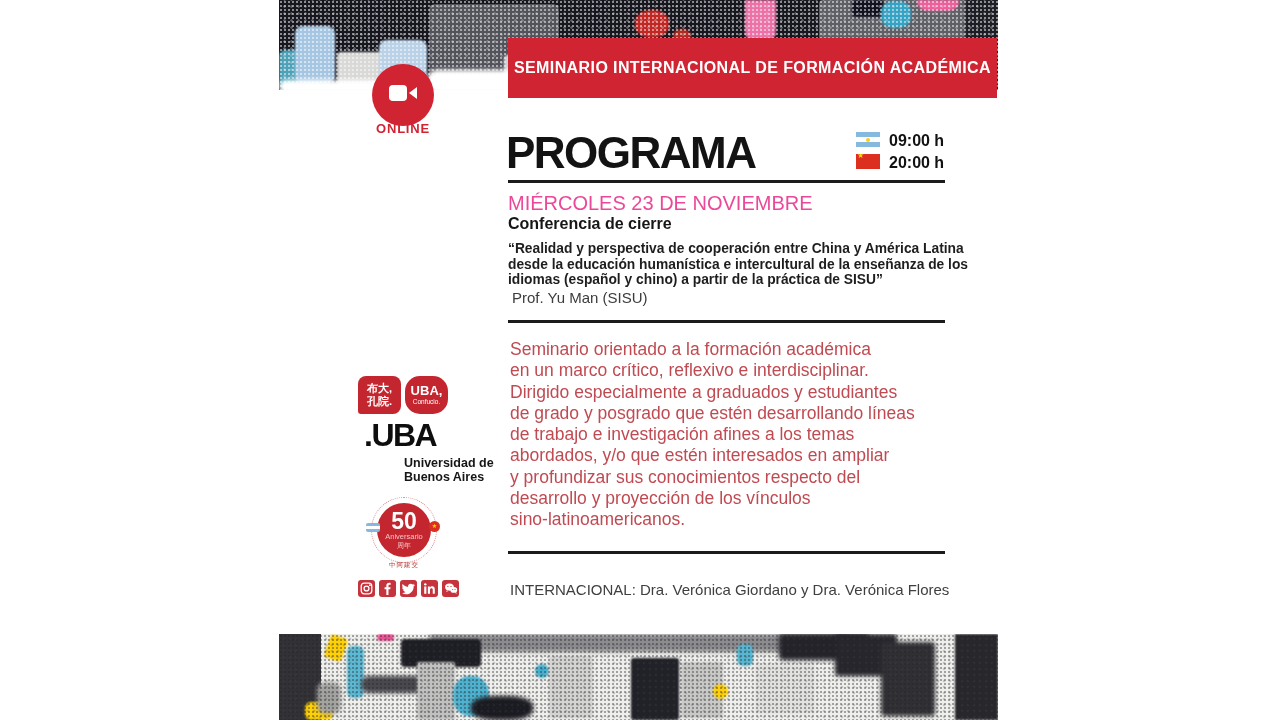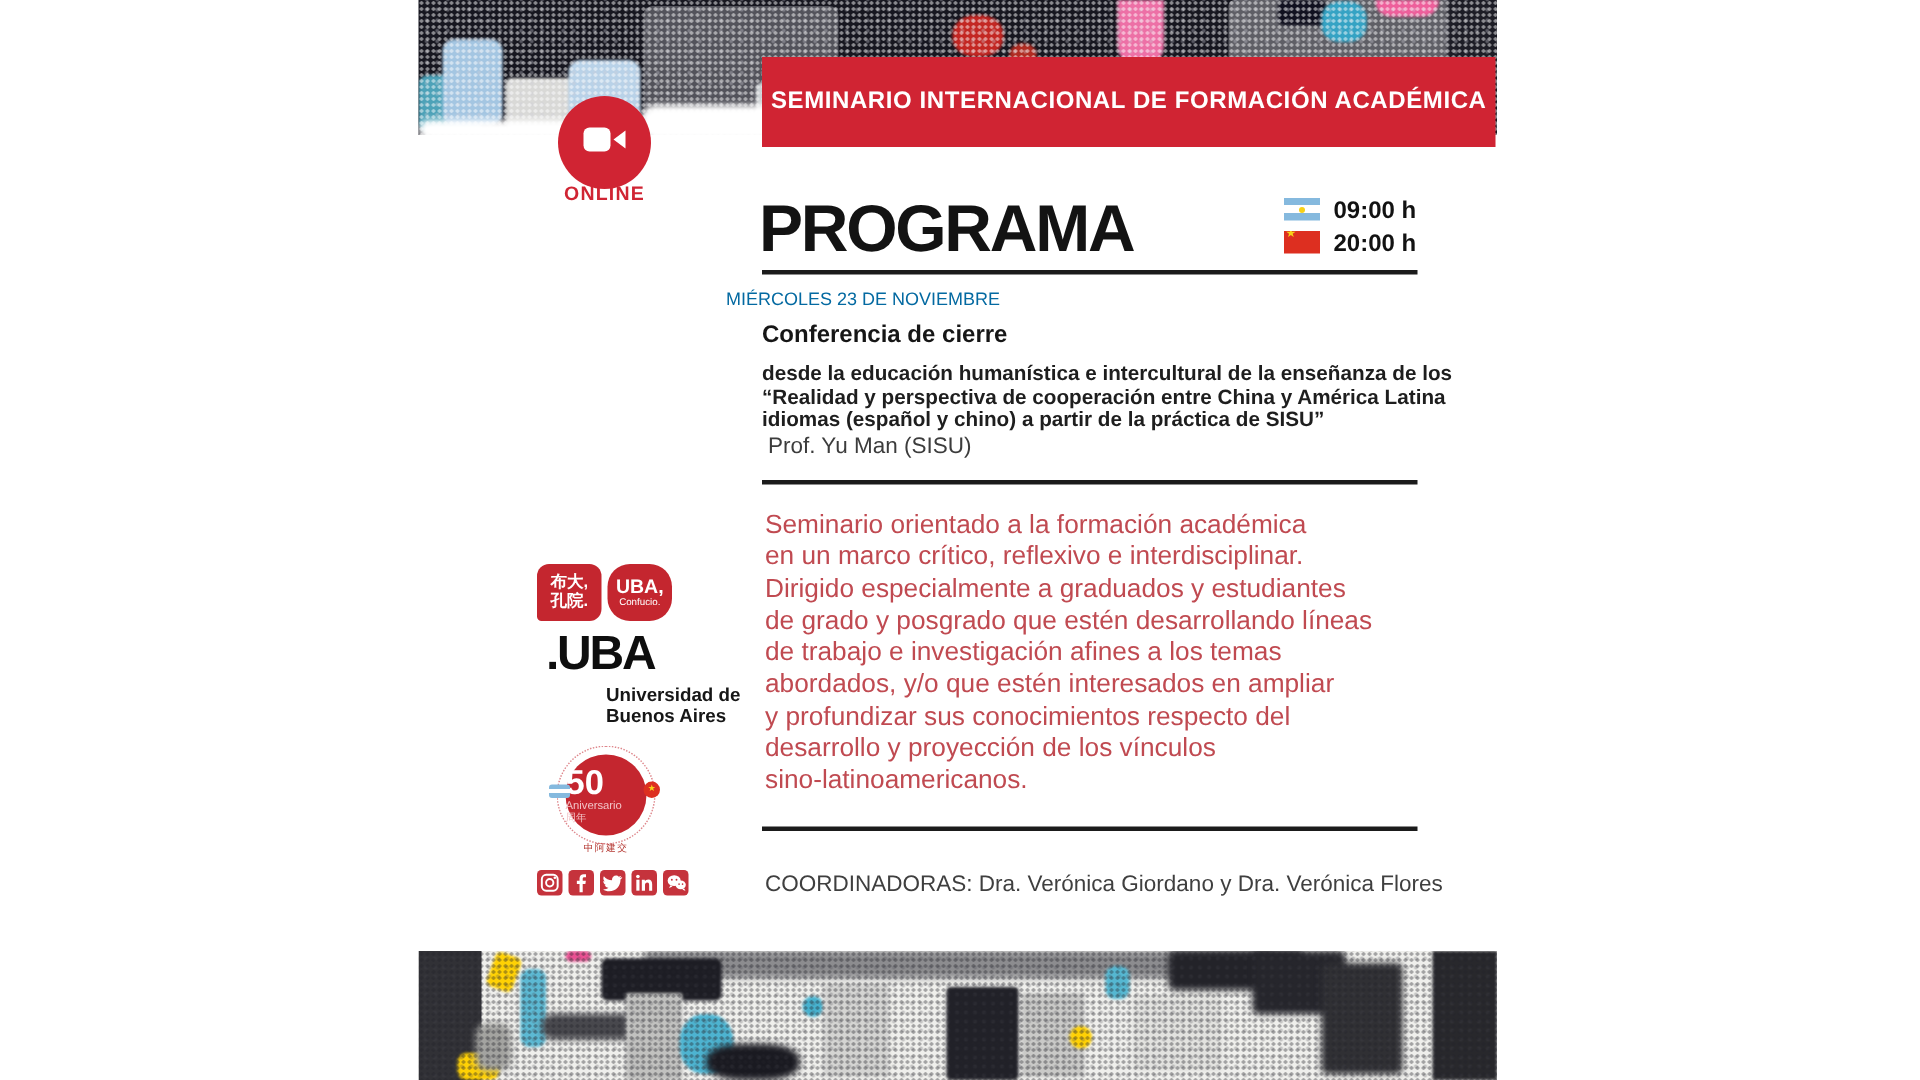--- a/index.html
+++ b/index.html
@@ -42,42 +42,42 @@
   .flag{width:24px;height:15px;margin-right:9px;position:relative;overflow:hidden;flex:0 0 auto;}
   .flag-ar{background:linear-gradient(180deg,var(--argentina-blue,#85b9de) 33%,#ffffff 33%,#ffffff 66%,var(--argentina-blue,#85b9de) 66%);}
   .flag-ar::after{content:"";position:absolute;left:10px;top:6px;width:4px;height:4px;border-radius:50%;background:var(--flag-yellow,#f7d117);}
   .flag-cn{background:var(--china-red,#dd2f20);}
   .flag-cn::after{content:"★";position:absolute;left:1px;top:-3px;font-size:8px;color:var(--flag-yellow,#f7d117);}
   .sched-time{font-size:16px;font-weight:bold;color:#121212;}
 
   .rule{height:3px;background:#1b1b1b;}
 
   
-  .date-line{left:484px;top:192px;font-size:12px;color:#0369a1;}
+  .date-line{left:508px;top:192px;font-size:20px;color:#ec4899;}
   .conf-title{left:508px;top:215px;font-size:16px;font-weight:bold;color:#161616;}
   .quote{left:508px;top:241px;width:440px;font-size:13.8px;font-weight:bold;line-height:15.5px;color:#1e1e1e;}
   .speaker{left:512px;top:289px;font-size:15px;color:#3c3c3c;}
 
   
   .descr{left:510px;top:339px;width:445px;font-size:17.5px;line-height:21.3px;color:var(--paragraph-red,#c04a51);}
 
   .coords{left:510px;top:581px;font-size:15px;color:#3f3f3f;}
 
   
   .confucio-box{width:43px;height:38px;border-radius:8px 8px 8px 3px;background:var(--logo-red,#c4262f);
     color:#fff;display:flex;flex-direction:column;align-items:center;justify-content:center;}
   .confucio-cn{left:358px;top:376px;font-size:11px;font-weight:bold;line-height:13px;}
   .confucio-uba{left:405px;top:376px;border-radius:15px;}
   .confucio-uba .big{font-size:13px;font-weight:bold;line-height:14px;}
   .confucio-uba .small{font-size:6.5px;line-height:8px;}
   .uba-wordmark{left:364px;top:417px;font-size:32px;font-weight:bold;letter-spacing:-1.5px;color:#0e0e0e;}
   .uba-sub{left:373px;top:456px;font-size:12.5px;font-weight:bold;line-height:14px;color:#161616;margin-left:31px;}
 
   .anniv{left:377px;top:503px;width:54px;height:54px;border-radius:50%;background:var(--logo-red,#c4262f);
-    display:flex;flex-direction:column;justify-content:center;z-index:2;}
+    display:flex;flex-direction:column;align-items:center;justify-content:center;z-index:2;}
   .anniv::before{content:"";position:absolute;inset:-6px;border-radius:50%;border:1px dotted rgba(196,38,47,.55);}
   .anniv-num{font-size:23px;font-weight:bold;color:#fff;line-height:22px;}
   .anniv-label{font-size:7.5px;color:#f2c3c6;line-height:9px;}
   .anniv-cn{font-size:7px;color:#f2c3c6;line-height:9px;}
   .anniv-flag-ar{left:366px;top:523px;width:14px;height:9px;z-index:3;
     background:linear-gradient(180deg,#85b9de 33%,#fff 33%,#fff 66%,#85b9de 66%);border-radius:2px;}
   .anniv-flag-cn{left:429px;top:521px;width:11px;height:11px;border-radius:50%;background:var(--china-red,#dd2f20);z-index:3;
     color:var(--flag-yellow,#f7d117);font-size:6px;line-height:11px;text-align:center;}
   .anniv-foot{left:374px;top:561px;width:60px;text-align:center;font-size:6.5px;letter-spacing:1px;color:#b3342e;}
 
@@ -166,39 +166,39 @@
   </div>
 </div>
 
 <div class="abs rule" style="left:508px;top:180px;width:437px;"></div>
 <div class="abs rule" style="left:508px;top:320px;width:437px;"></div>
 <div class="abs rule" style="left:508px;top:551px;width:437px;"></div>
 
 <div class="abs date-line txt">MIÉRCOLES 23 DE NOVIEMBRE</div>
 <div class="abs conf-title txt">Conferencia de cierre</div>
 <div class="abs quote">
+  <div class="txt">“Realidad y perspectiva de cooperación entre China y América Latina</div>
   <div class="txt">desde la educación humanística e intercultural de la enseñanza de los</div>
-  <div class="txt">“Realidad y perspectiva de cooperación entre China y América Latina</div>
   <div class="txt">idiomas (español y chino) a partir de la práctica de SISU”</div>
 </div>
 <div class="abs speaker txt">Prof. Yu Man (SISU)</div>
 
 <div class="abs descr">
   <div class="txt">Seminario orientado a la formación académica</div>
   <div class="txt">en un marco crítico, reflexivo e interdisciplinar.</div>
   <div class="txt">Dirigido especialmente a graduados y estudiantes</div>
   <div class="txt">de grado y posgrado que estén desarrollando líneas</div>
   <div class="txt">de trabajo e investigación afines a los temas</div>
   <div class="txt">abordados, y/o que estén interesados en ampliar</div>
   <div class="txt">y profundizar sus conocimientos respecto del</div>
   <div class="txt">desarrollo y proyección de los vínculos</div>
   <div class="txt">sino-latinoamericanos.</div>
 </div>
 
-<div class="abs coords txt">COORDINADORAS: Dra. Verónica Giordano y Dra. Verónica Flores</div>
+<div class="abs coords txt">INTERNACIONAL: Dra. Verónica Giordano y Dra. Verónica Flores</div>
 
 <div class="abs confucio-box confucio-cn">
   <span>布大,</span>
   <span>孔院.</span>
 </div>
 <div class="abs confucio-box confucio-uba">
   <span class="big">UBA,</span>
   <span class="small">Confucio.</span>
 </div>
 

